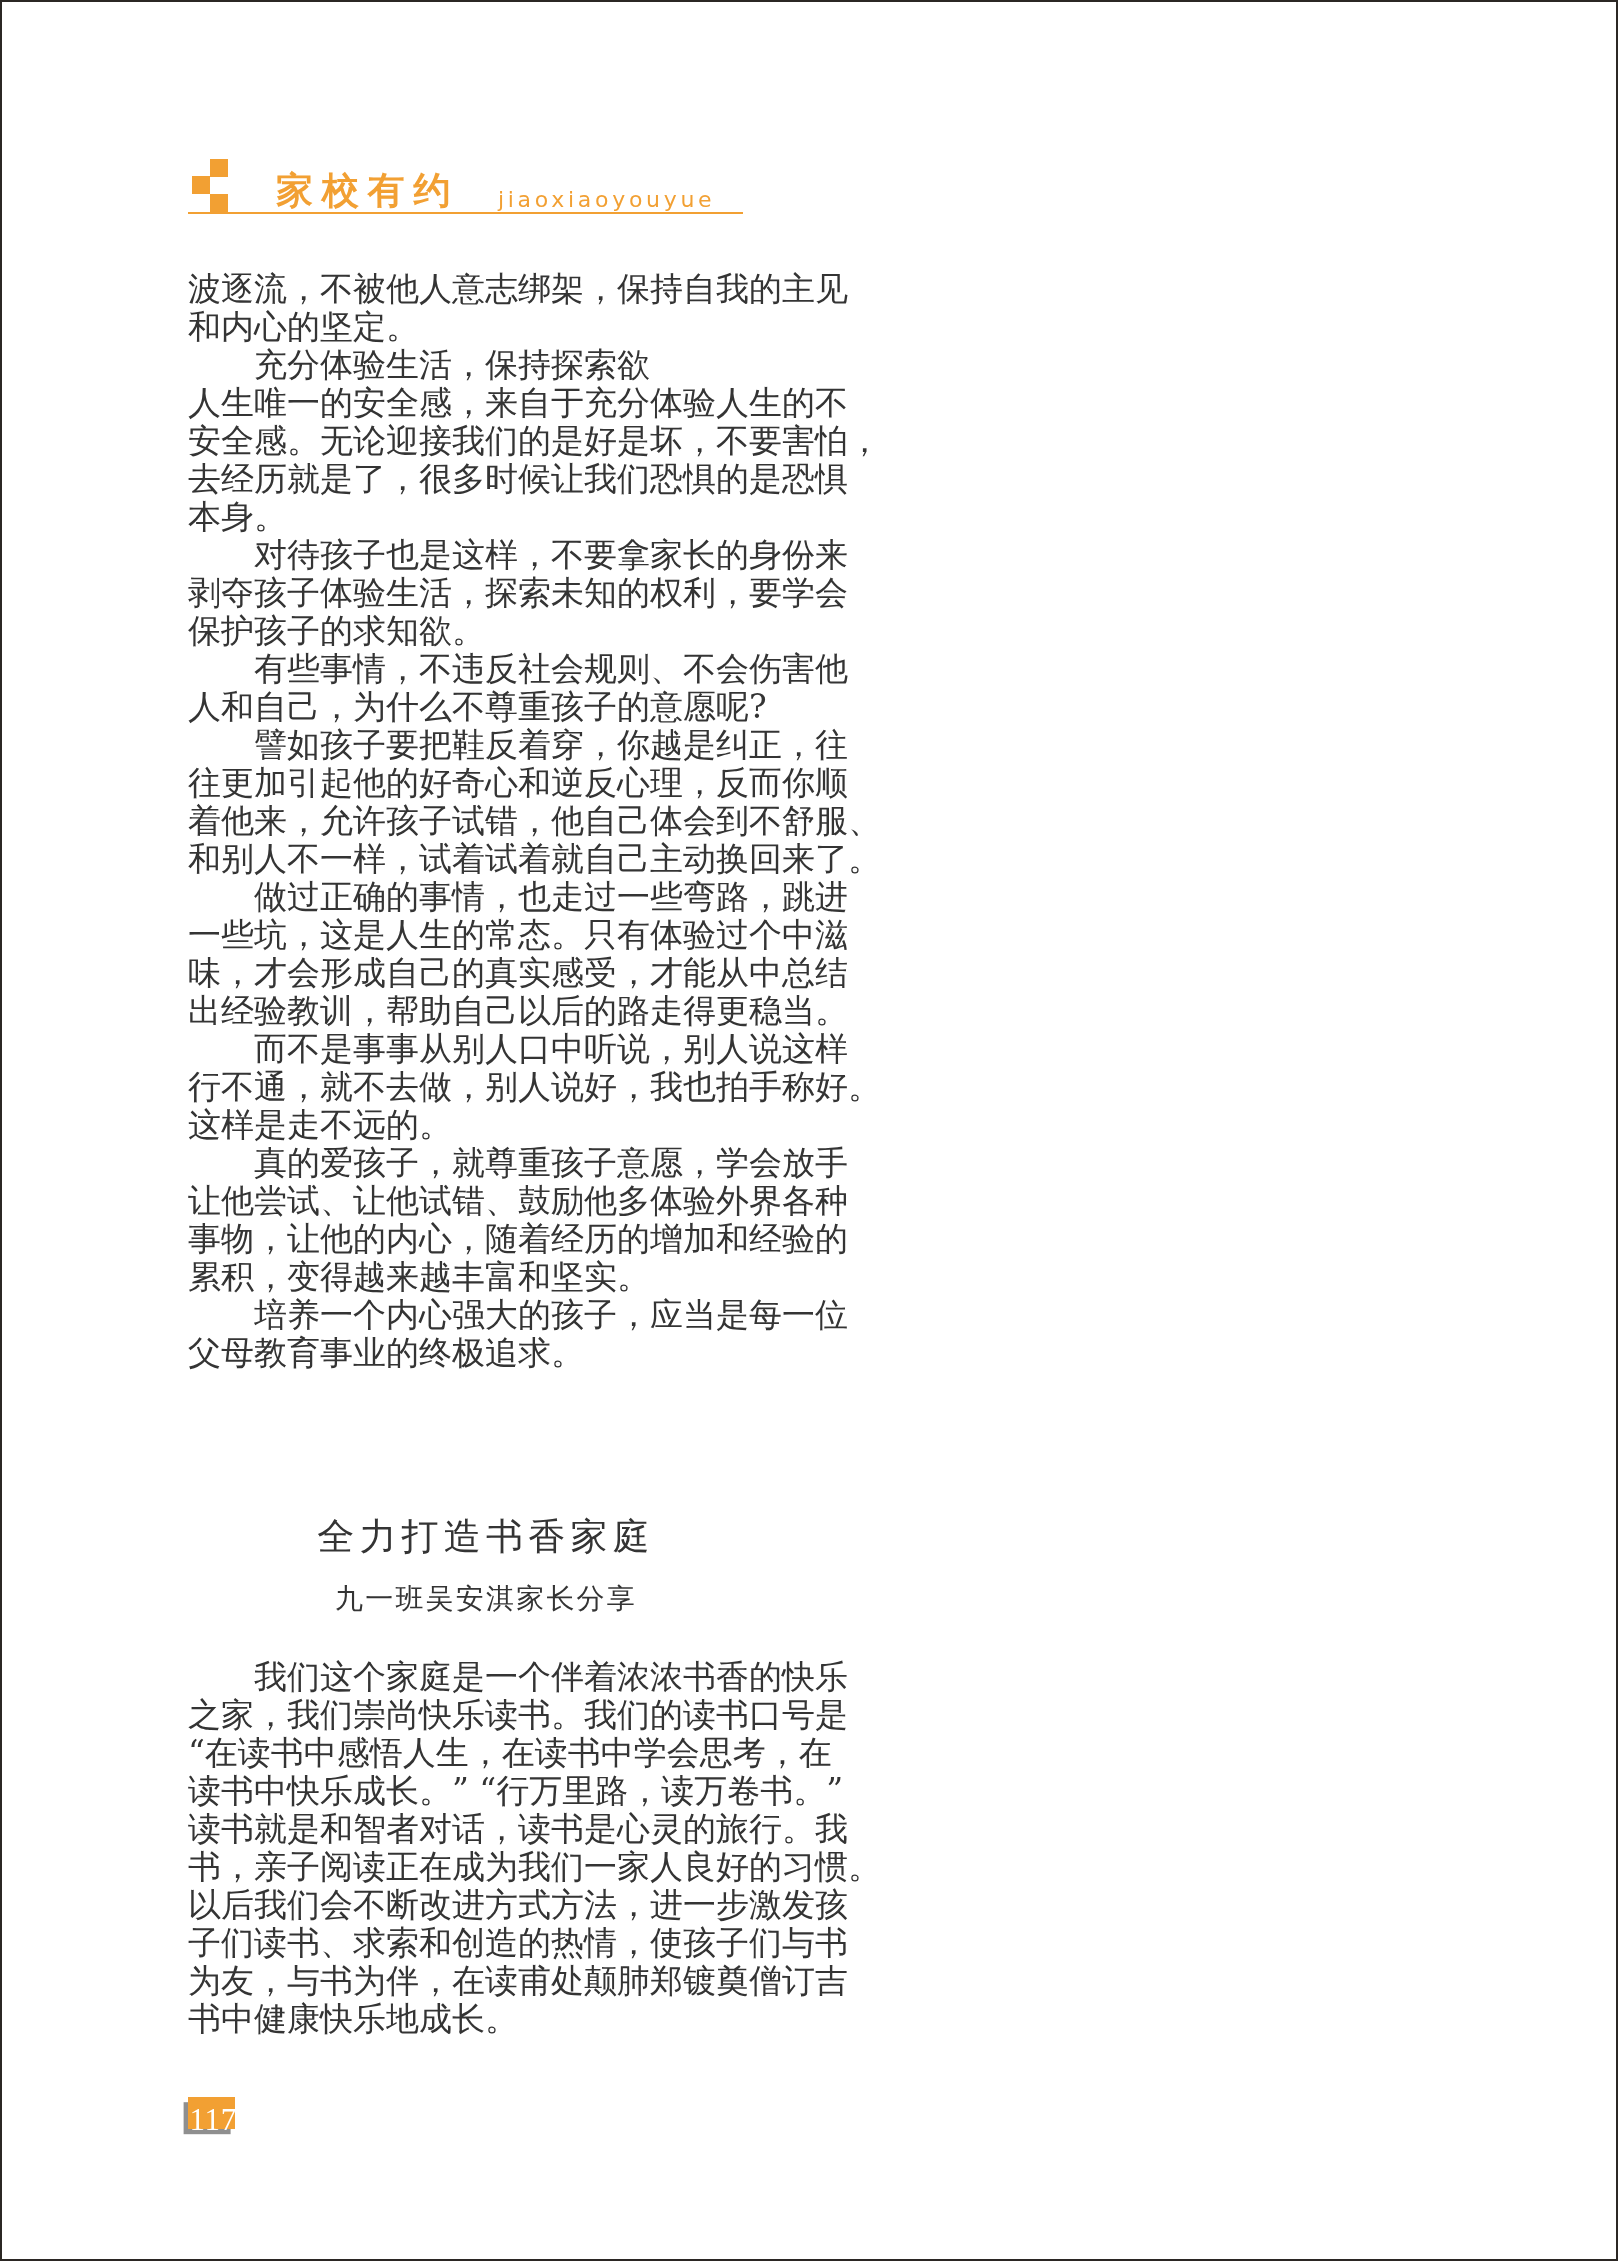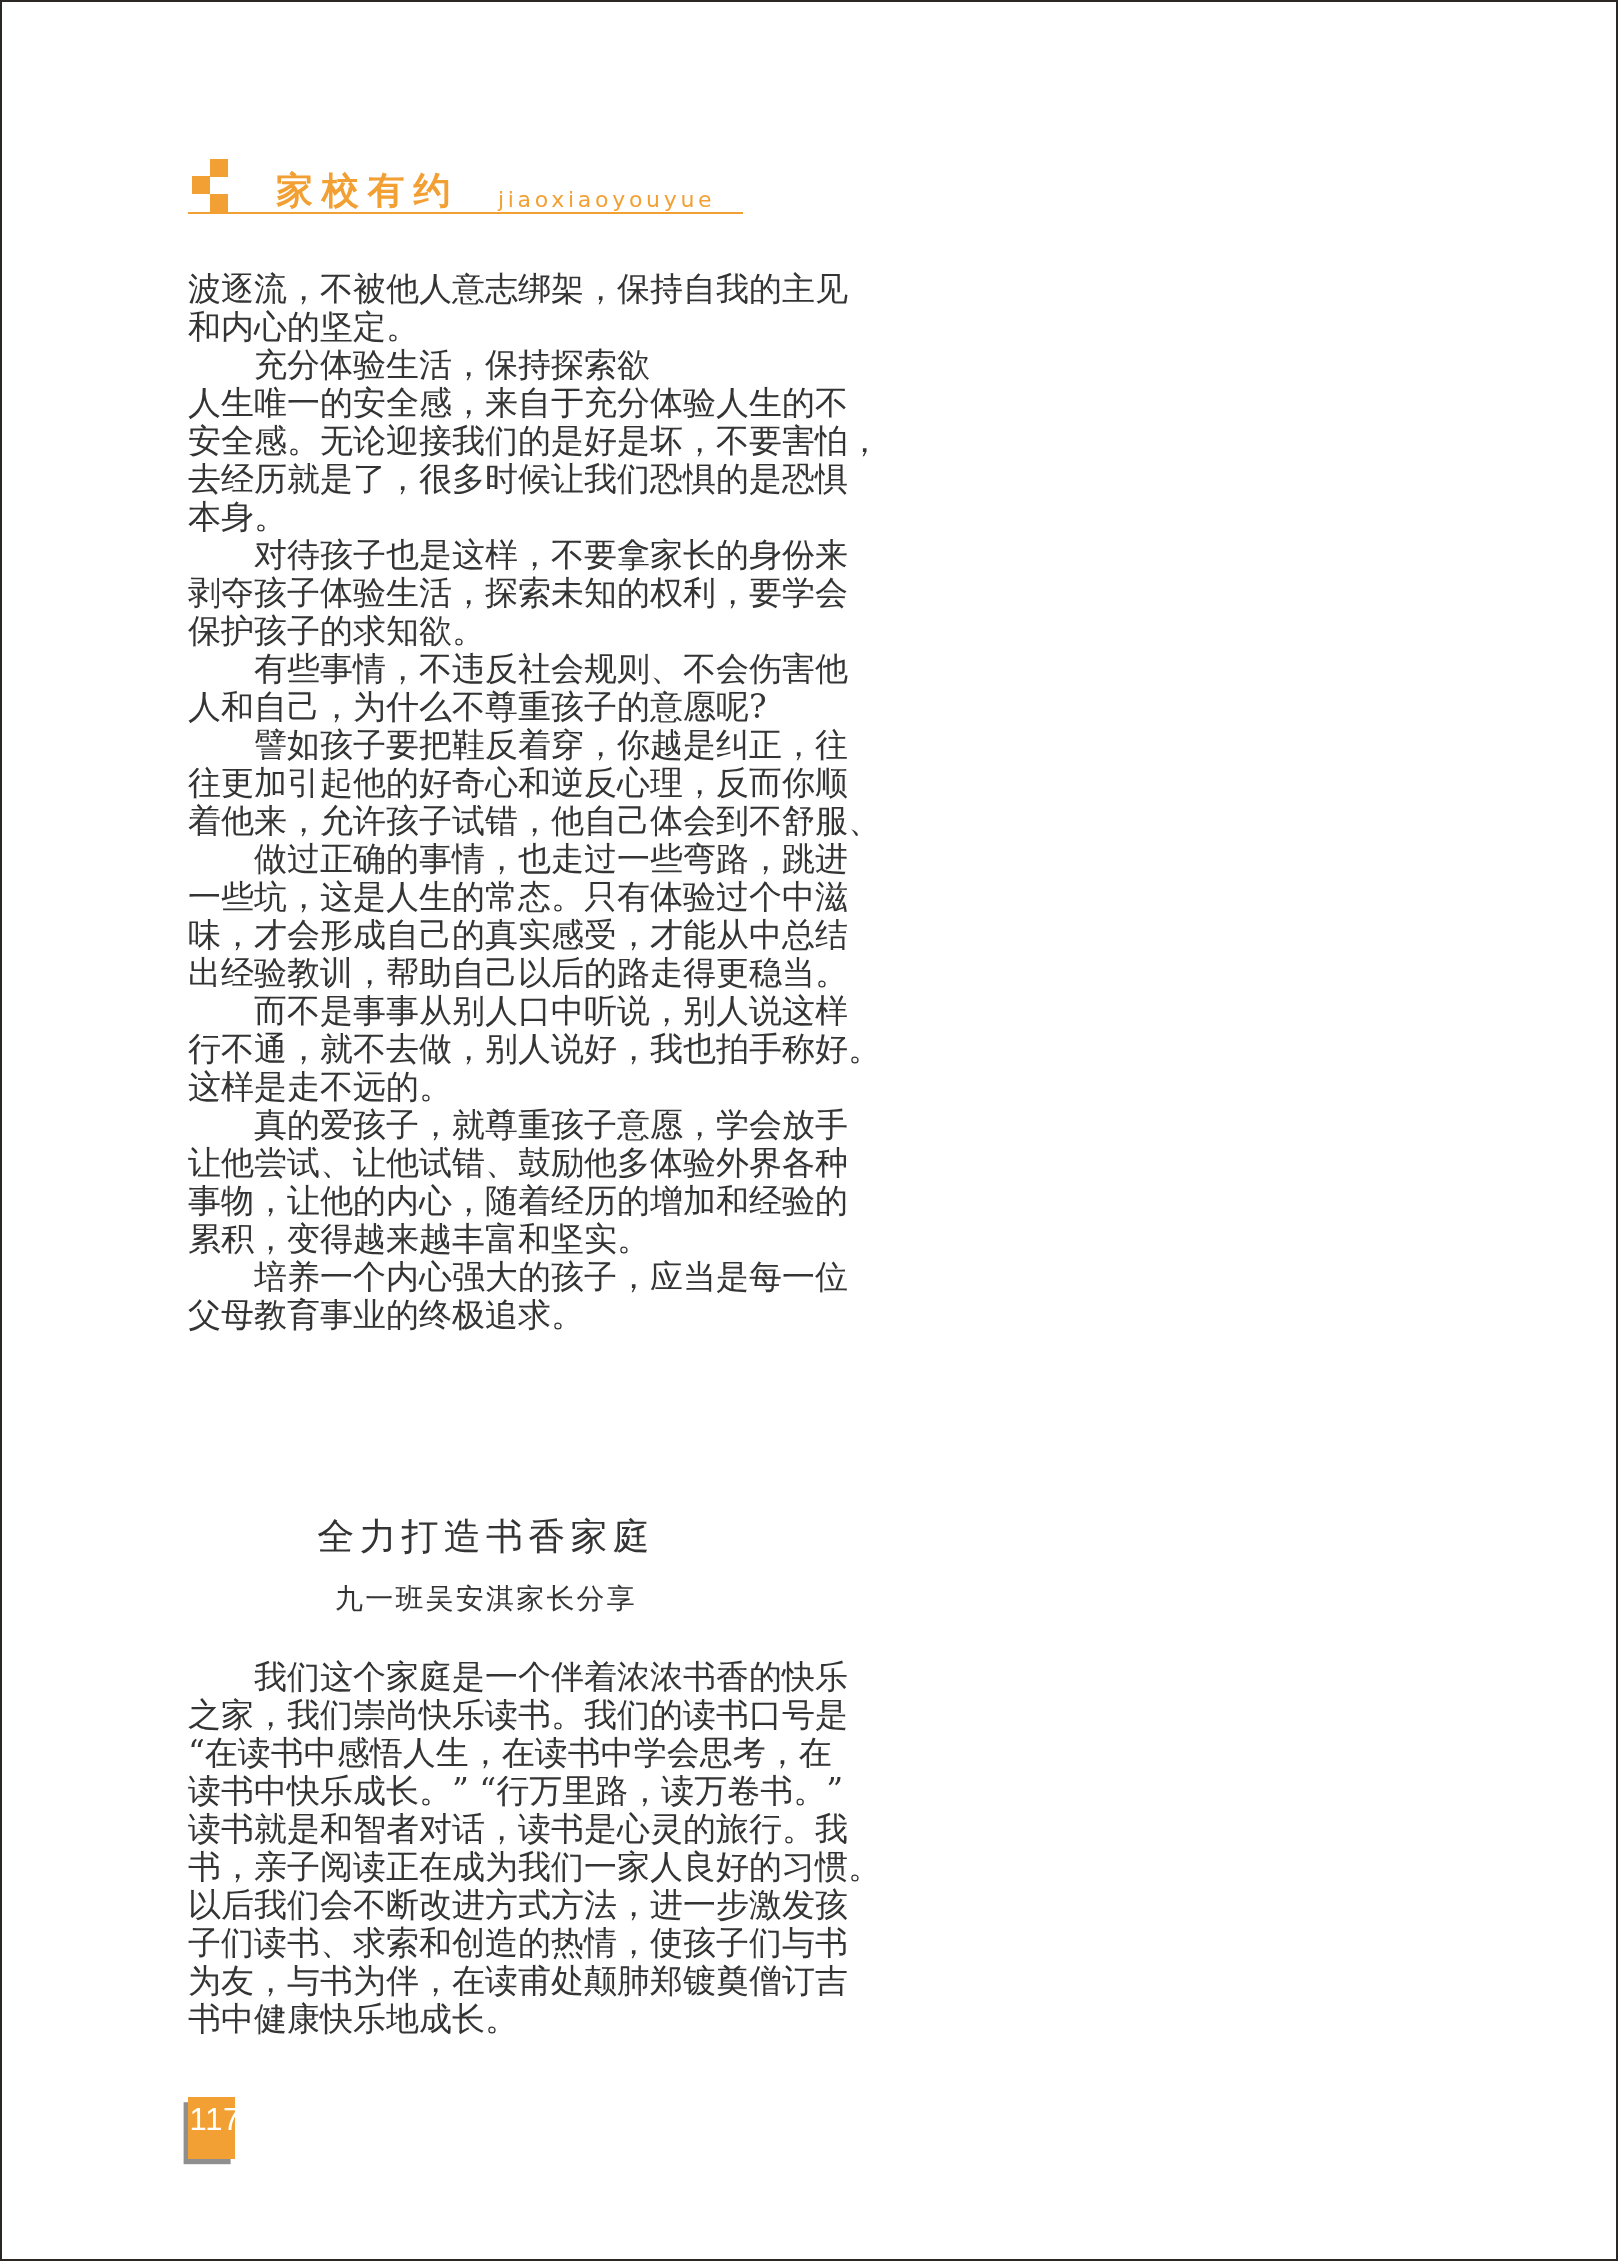--- a/index.html
+++ b/index.html
@@ -55,25 +55,25 @@
     position:absolute;left:186px;width:596px;text-align:center;color:var(--ink);
   }
   #article2-title{
     top:1513px;font-size:37px;line-height:43px;letter-spacing:5.2px;white-space:nowrap;
   }
   #article2-byline{
     top:1581px;font-size:28px;line-height:32px;letter-spacing:2.2px;white-space:nowrap;
   }
   
   .pagenum{
-    position:absolute;left:186px;top:2095px;width:47px;height:62px;
+    position:absolute;left:186px;top:2095px;width:47px;height:32px;
     background:var(--accent);
     box-shadow:-4.4px 5.2px 0 0 var(--shadow);
     color:#ffffff;
-    font-family:Liberation Sans, sans-serif;
+    font-family:Liberation Serif, serif;
     font-size:31px;line-height:46px;text-align:left;
     padding-left:1.5px;box-sizing:border-box;
     letter-spacing:0.7px;
   }
 </style>
 </head>
 <body>
 
 <div class="page">
 
@@ -95,20 +95,21 @@
       <div class="bodyline">去经历就是了，很多时候让我们恐惧的是恐惧</div>
       <div class="bodyline">本身。</div>
       <div class="bodyline">　　对待孩子也是这样，不要拿家长的身份来</div>
       <div class="bodyline">剥夺孩子体验生活，探索未知的权利，要学会</div>
       <div class="bodyline">保护孩子的求知欲。</div>
       <div class="bodyline">　　有些事情，不违反社会规则、不会伤害他</div>
       <div class="bodyline">人和自己，为什么不尊重孩子的意愿呢?</div>
       <div class="bodyline">　　譬如孩子要把鞋反着穿，你越是纠正，往</div>
       <div class="bodyline">往更加引起他的好奇心和逆反心理，反而你顺</div>
       <div class="bodyline">着他来，允许孩子试错，他自己体会到不舒服、</div>
+      <div class="bodyline">和别人不一样，试着试着就自己主动换回来了。</div>
       <div class="bodyline">　　做过正确的事情，也走过一些弯路，跳进</div>
       <div class="bodyline">一些坑，这是人生的常态。只有体验过个中滋</div>
       <div class="bodyline">味，才会形成自己的真实感受，才能从中总结</div>
       <div class="bodyline">出经验教训，帮助自己以后的路走得更稳当。</div>
       <div class="bodyline">　　而不是事事从别人口中听说，别人说这样</div>
       <div class="bodyline">行不通，就不去做，别人说好，我也拍手称好。</div>
       <div class="bodyline">这样是走不远的。</div>
       <div class="bodyline">　　真的爱孩子，就尊重孩子意愿，学会放手</div>
       <div class="bodyline">让他尝试、让他试错、鼓励他多体验外界各种</div>
       <div class="bodyline">事物，让他的内心，随着经历的增加和经验的</div>

